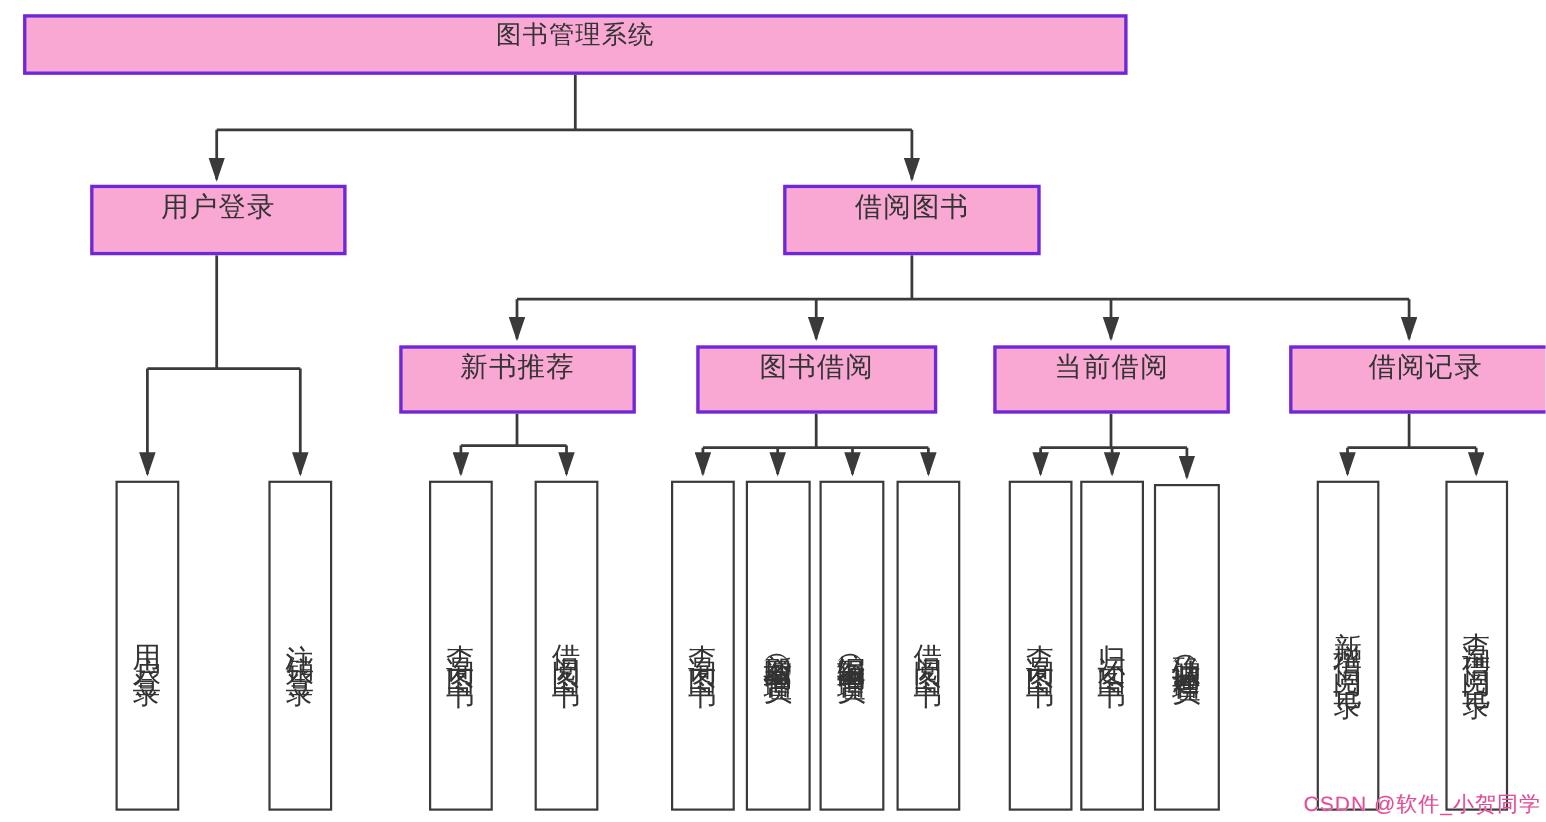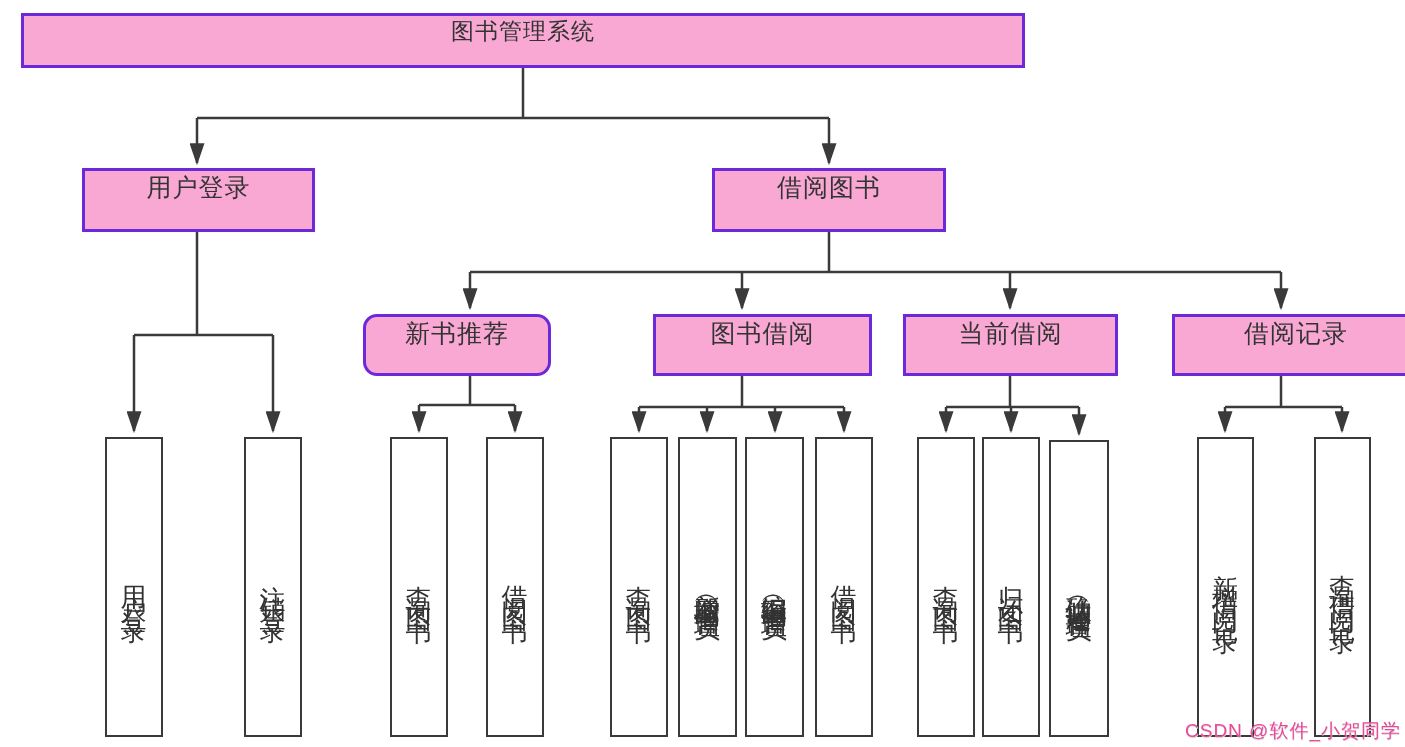--- a/index.html
+++ b/index.html
@@ -111,24 +111,24 @@
     <span>图书管理系统</span>
   </div>
 
   <div class="box" style="left:82px; top:168px; width:233px; height:64px;">
     <span>用户登录</span>
   </div>
   <div class="box" style="left:712px; top:168px; width:234px; height:64px;">
     <span>借阅图书</span>
   </div>
 
-  <div class="box" style="left:363px; top:314px; width:188px; height:62px;border-radius:14px;">
+  <div class="box" style="left:363px; top:314px; width:215px; height:62px;">
     <span>新书推荐</span>
   </div>
-  <div class="box" style="left:633px; top:314px; width:219px; height:62px;margin-left:20px;">
+  <div class="box" style="left:633px; top:314px; width:219px; height:62px;">
     <span>图书借阅</span>
   </div>
   <div class="box" style="left:903px; top:314px; width:215px; height:62px;">
     <span>当前借阅</span>
   </div>
   <div class="box" style="left:1172px; top:314px; width:248px; height:62px;">
     <span>借阅记录</span>
   </div>
 
   <div class="vbox" style="left:105px; top:437px; width:58px; height:300px;">

